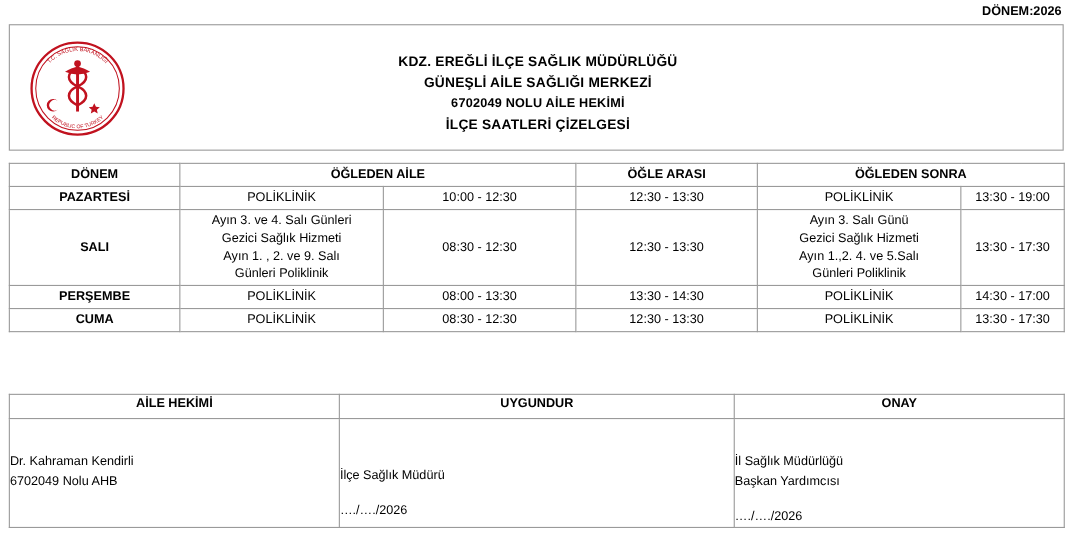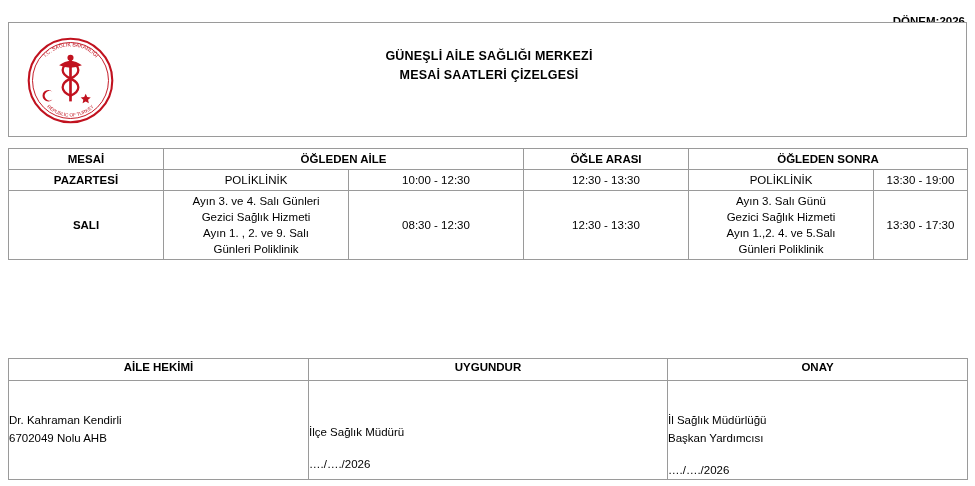--- a/index.html
+++ b/index.html
@@ -14,21 +14,21 @@
   .page {
     position: relative;
     width: 975px;
     height: 486px;
     box-sizing: border-box;
     background: #ffffff;
     overflow: hidden;
   }
   .period {
     position: absolute;
-    top: 15px;
+    top: 5px;
     right: 10px;
     font-size: 11.5px;
     font-weight: bold;
     letter-spacing: 0px;
   }
 
   
   .header-box {
     position: absolute;
     left: 8px;
@@ -161,37 +161,39 @@
         <path d="M50 30 c-11 5 -11 13 0 18 c11 5 11 13 0 18" fill="none" stroke="#c1121f" stroke-width="2.4"></path>
         <path d="M50 30 c11 5 11 13 0 18 c-11 5 -11 13 0 18" fill="none" stroke="#c1121f" stroke-width="2.4"></path>
         <path d="M38 34 q12 -9 24 0 q-12 5 -24 0 z" fill="#c1121f"></path>
         <circle cx="50" cy="26" r="3.2" fill="#c1121f"></circle>
 
         <path d="M31 62 a6 6 0 1 0 0 8 a5 5 0 1 1 0 -8z" fill="#c1121f"></path>
         <path d="M66 64 l1.6 3.4 3.7 .4 -2.8 2.5 .8 3.6 -3.3 -1.9 -3.3 1.9 .8 -3.6 -2.8 -2.5 3.7 -.4z" fill="#c1121f"></path>
       </svg>
     </div>
     <div class="title-wrap">
+      <div class="title-line">KDZ. EREĞLİ İLÇE SAĞLIK MÜDÜRLÜĞÜ</div>
       <div class="title-line">GÜNEŞLİ AİLE SAĞLIĞI MERKEZİ</div>
-      <div class="title-line">MESAİ SAATLERİ ÇİZELGESİ</div>
+      <div class="title-line small">6702049 NOLU AİLE HEKİMİ</div>
+      <div class="title-line">İLÇE SAATLERİ ÇİZELGESİ</div>
     </div>
   </div>
 
   <table class="schedule">
     <colgroup>
       <col style="width:155px">
       <col style="width:185px">
       <col style="width:175px">
       <col style="width:165px">
       <col style="width:185px">
       <col style="width:94px">
     </colgroup>
     <thead>
       <tr>
-        <th>MESAİ</th>
+        <th>DÖNEM</th>
         <th colspan="2">ÖĞLEDEN AİLE</th>
         <th>ÖĞLE ARASI</th>
         <th colspan="2">ÖĞLEDEN SONRA</th>
       </tr>
     </thead>
     <tbody>
       <tr>
         <td class="day">PAZARTESİ</td>
         <td>POLİKLİNİK</td>
         <td>10:00 - 12:30</td>
@@ -210,20 +212,36 @@
         <td>08:30 - 12:30</td>
         <td>12:30 - 13:30</td>
         <td class="multiline">
           <div>Ayın 3. Salı Günü</div>
           <div>Gezici Sağlık Hizmeti</div>
           <div>Ayın 1.,2. 4. ve  5.Salı</div>
           <div>Günleri Poliklinik</div>
         </td>
         <td>13:30 - 17:30</td>
       </tr>
+      <tr>
+        <td class="day">PERŞEMBE</td>
+        <td>POLİKLİNİK</td>
+        <td>08:00 - 13:30</td>
+        <td>13:30 - 14:30</td>
+        <td>POLİKLİNİK</td>
+        <td>14:30 - 17:00</td>
+      </tr>
+      <tr>
+        <td class="day">CUMA</td>
+        <td>POLİKLİNİK</td>
+        <td>08:30 - 12:30</td>
+        <td>12:30 - 13:30</td>
+        <td>POLİKLİNİK</td>
+        <td>13:30 - 17:30</td>
+      </tr>
     </tbody>
   </table>
 
   <table class="signature">
     <colgroup>
       <col style="width:300px">
       <col style="width:359px">
       <col style="width:300px">
     </colgroup>
     <thead>

